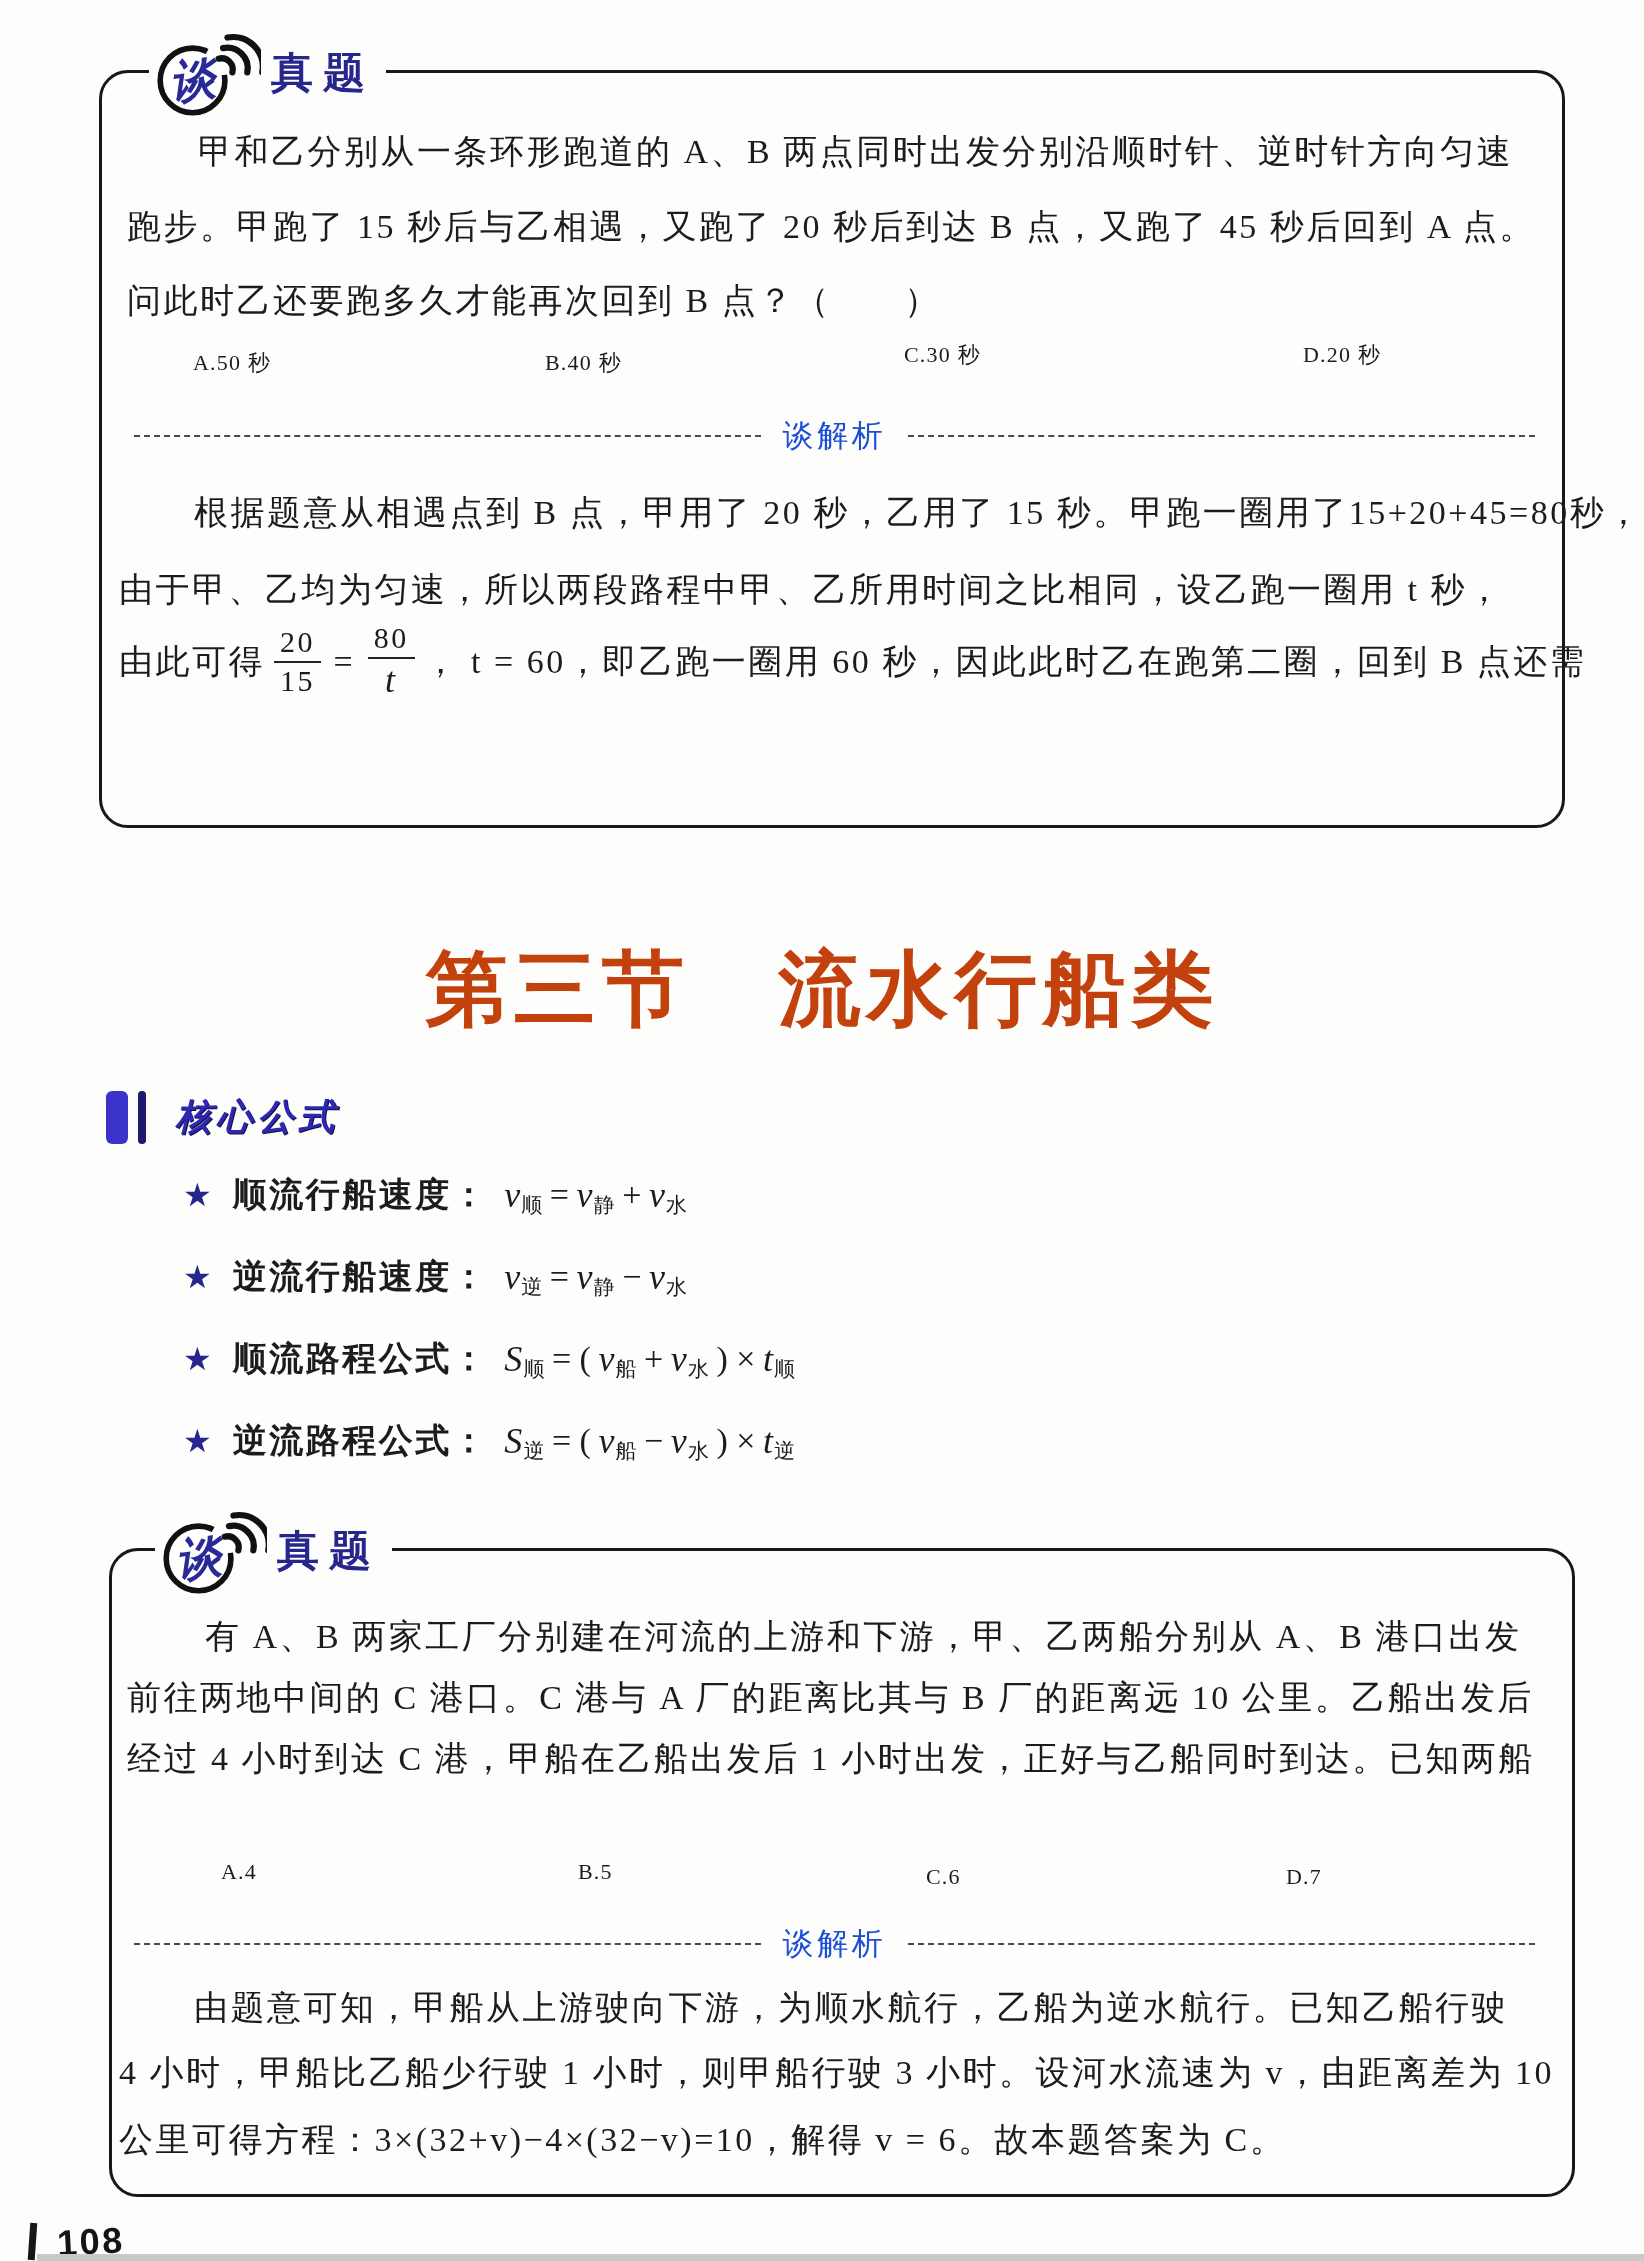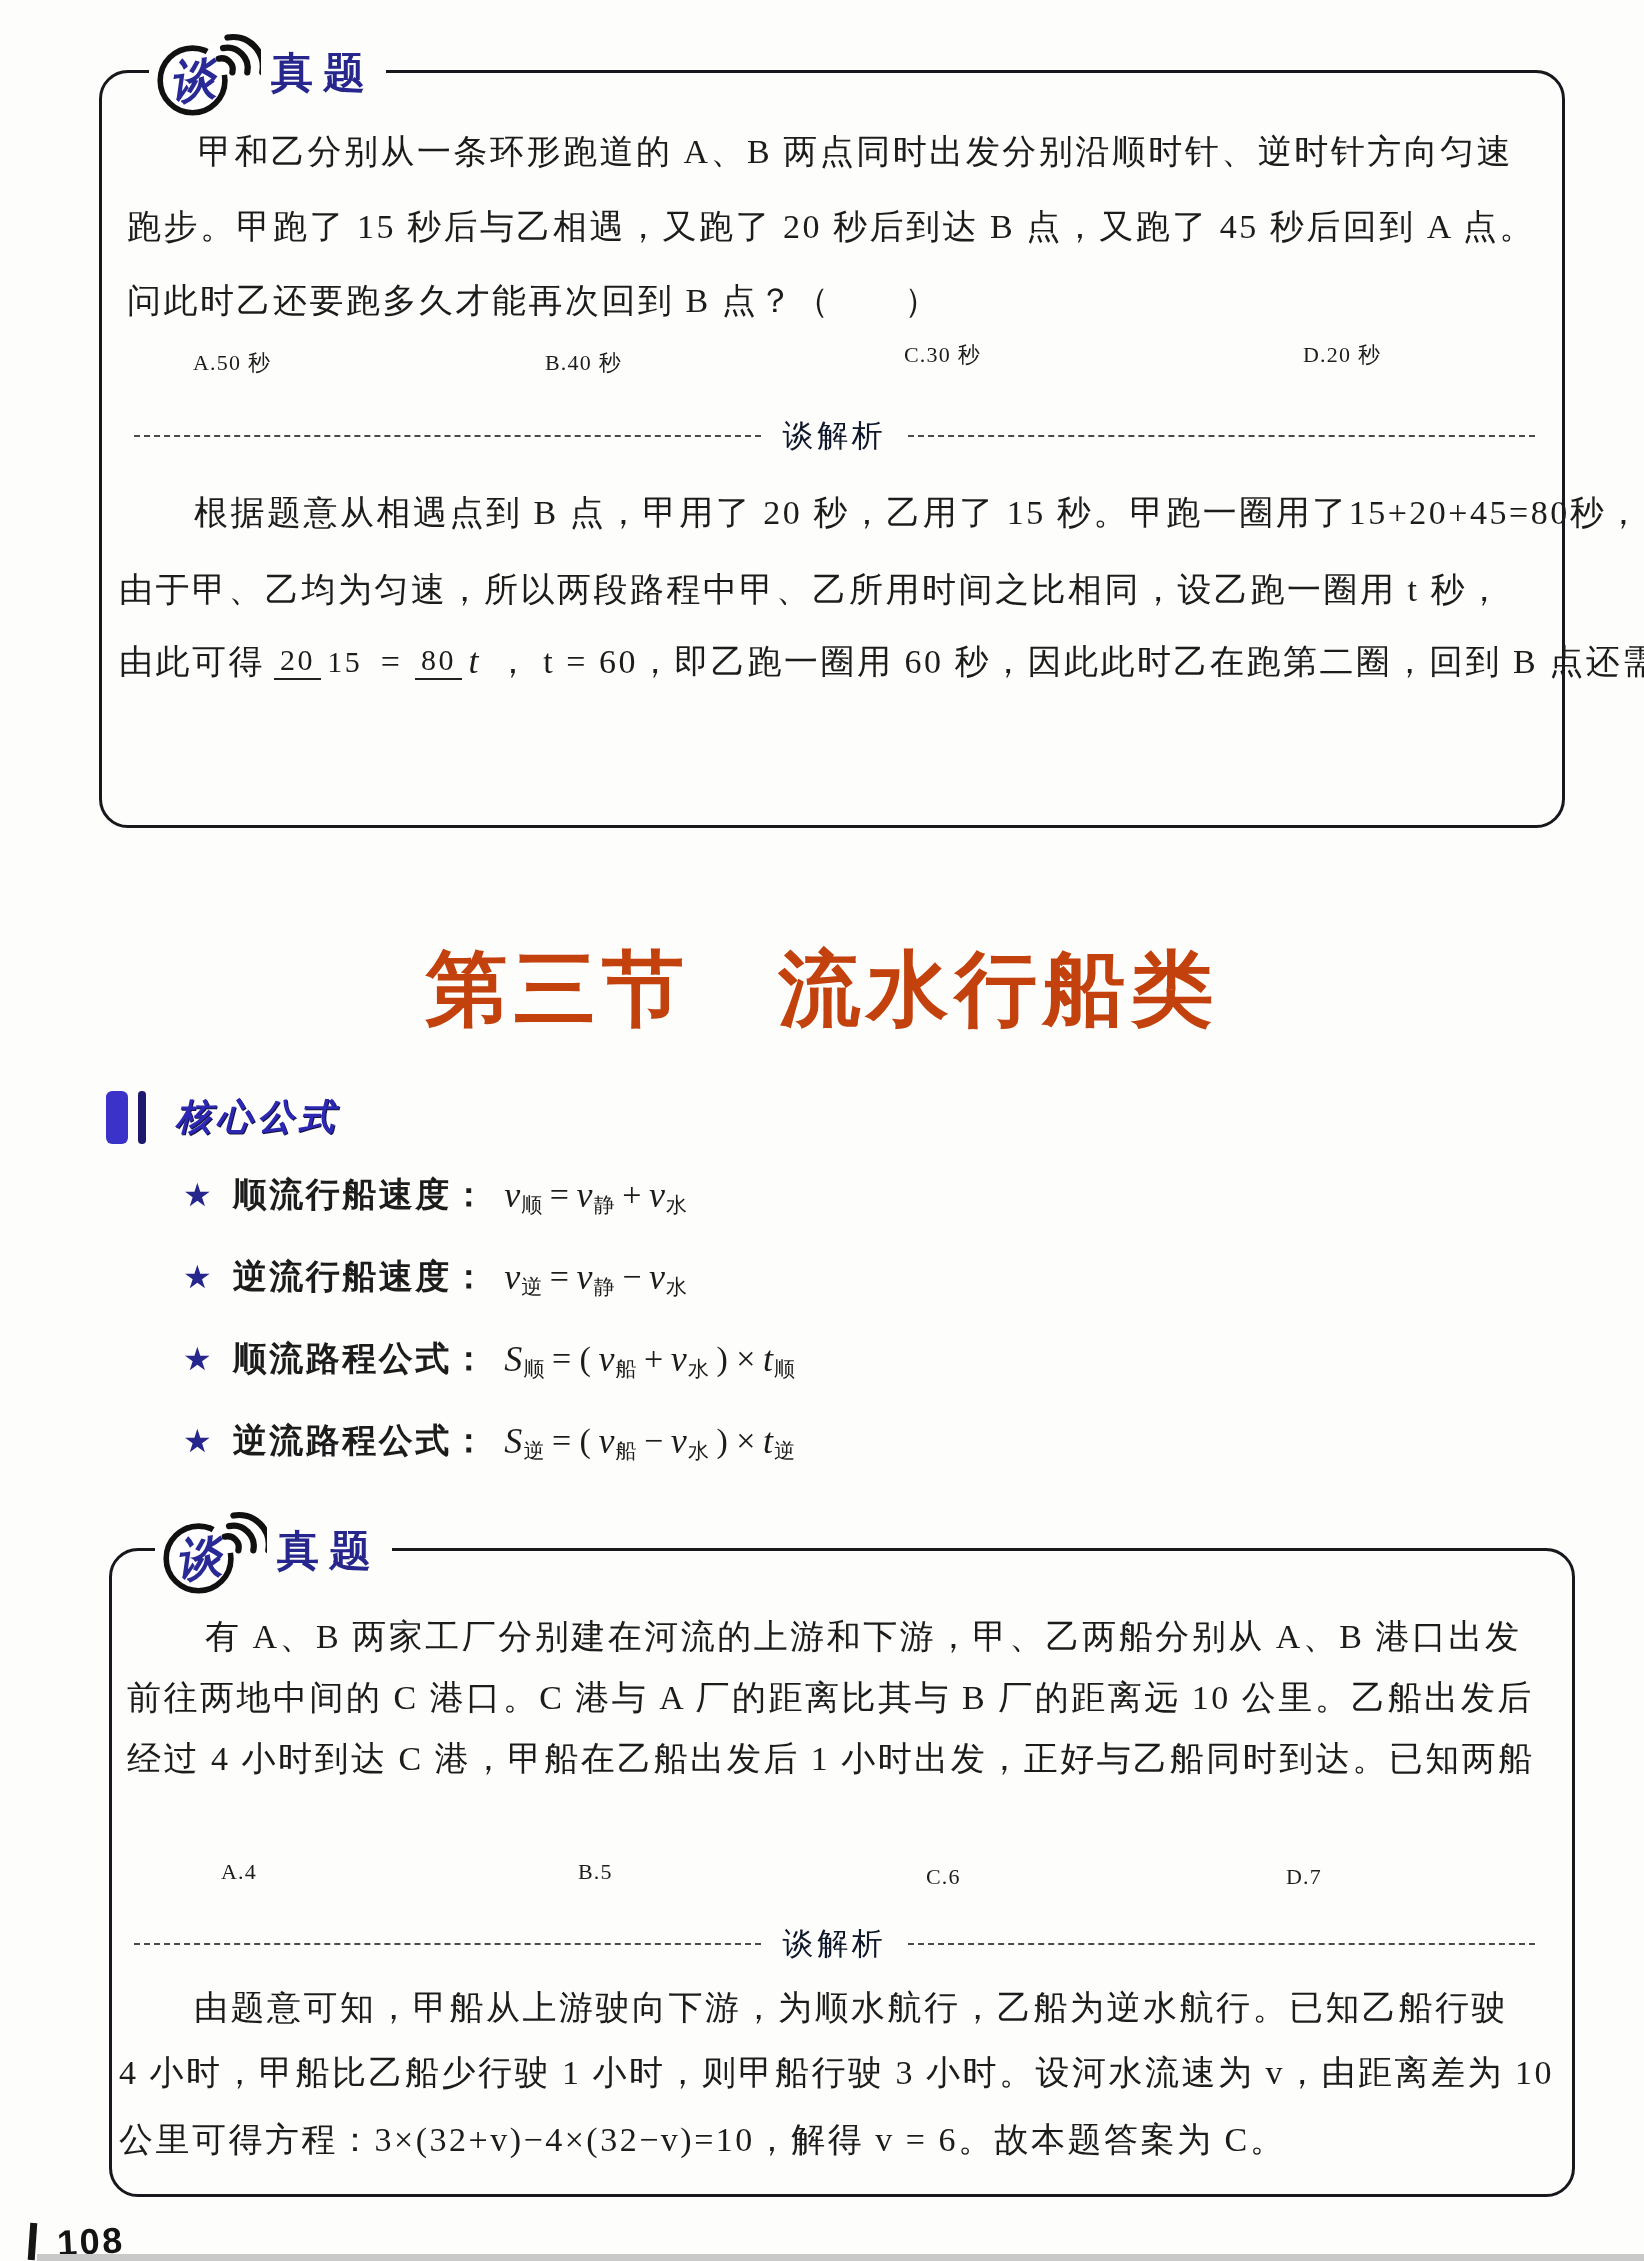--- a/index.html
+++ b/index.html
@@ -15,41 +15,41 @@
   }
   .badge-label{
     font-size:42px; font-weight:bold; color:#26268d; letter-spacing:10px; margin-left:10px; white-space:nowrap;
   }
   .tl{ position:absolute; white-space:nowrap; font-size:34px; letter-spacing:2.5px; }
   .opt{ position:absolute; white-space:nowrap; font-size:22px; letter-spacing:1.2px; }
   .divider{
     position:absolute; display:flex; align-items:center; z-index:2;
   }
   .dash{ flex:1; border-top:2.5px dashed #4a4a4a; height:0; }
-  .divider-label{ font-size:31px; color:#0f172a; margin:0 21px; white-space:nowrap; letter-spacing:3.7px; }
+  .divider-label{ font-size:31px; color:#1d4ed8; margin:0 21px; white-space:nowrap; letter-spacing:3.7px; }
   .section-title{
     position:absolute; left:0; width:100%; text-align:center;
     font-size:82px; font-weight:bold; letter-spacing:6.2px; color:#c2410c; white-space:nowrap;
   }
   .core-header{ position:absolute; display:flex; align-items:center; }
   .bar-wide{ width:22.4px; height:53px; background:#3b33c9; border-radius:6.2px; }
   .bar-thin{ width:8px; height:53px; background:#1d1a6e; border-radius:3.7px; margin-left:10px; }
   .core-label{
     font-size:36px; font-weight:bold; font-style:italic; color:#2d28b4;
     margin-left:29px; letter-spacing:5px; white-space:nowrap;
     text-shadow:1.2px 1.2px 0 #14123f;
   }
   .frow{ position:absolute; display:flex; align-items:center; height:56px; }
   .star{ font-size:32px; color:#26268d; margin-right:21px; }
   .flabel{ font-size:34px; letter-spacing:2.5px; margin-right:16px;font-weight:bold; }
   .mv{ font-style:italic; font-size:36px; }
   .ms{ font-size:21px; align-self:flex-end; padding-bottom:3.7px; margin-left:1.2px; }
   .fop{ font-size:34px; margin:0 7.5px; }
   .fracrow{ position:absolute; display:flex; align-items:center; white-space:nowrap; font-size:34px; letter-spacing:2.5px; }
-  .frac{ display:inline-flex; flex-direction:row; align-items:center; margin:0 8.7px; line-height:1.15; font-size:30px; }
+  .frac{ display:inline-flex; flex-direction:column; align-items:center; margin:0 8.7px; line-height:1.15; font-size:30px; }
   .frac .num{ padding:0 6.2px 1.2px 6.2px; border-bottom:2.5px solid #222; }
   .frac .den{ padding:1.2px 6.2px 0 6.2px; }
   .eqsym{ margin:0 3.7px; }
   .pagebar{ position:absolute; left:29px; top:2223px; width:6.8px; height:37px; background:#161616; transform:rotate(4deg); }
   .pagenum{
     position:absolute; left:57px; top:2221px; font-size:36px; font-weight:bold; color:#141414;
     font-family:"Liberation Sans","DejaVu Sans",sans-serif; transform:rotate(-3deg); letter-spacing:2.5px;
   }
   .bottom-strip{ position:absolute; left:37px; top:2254px; right:0; height:6.8px; background:#c9c9c9; }
   .logo-svg{ flex:0 0 auto; }

